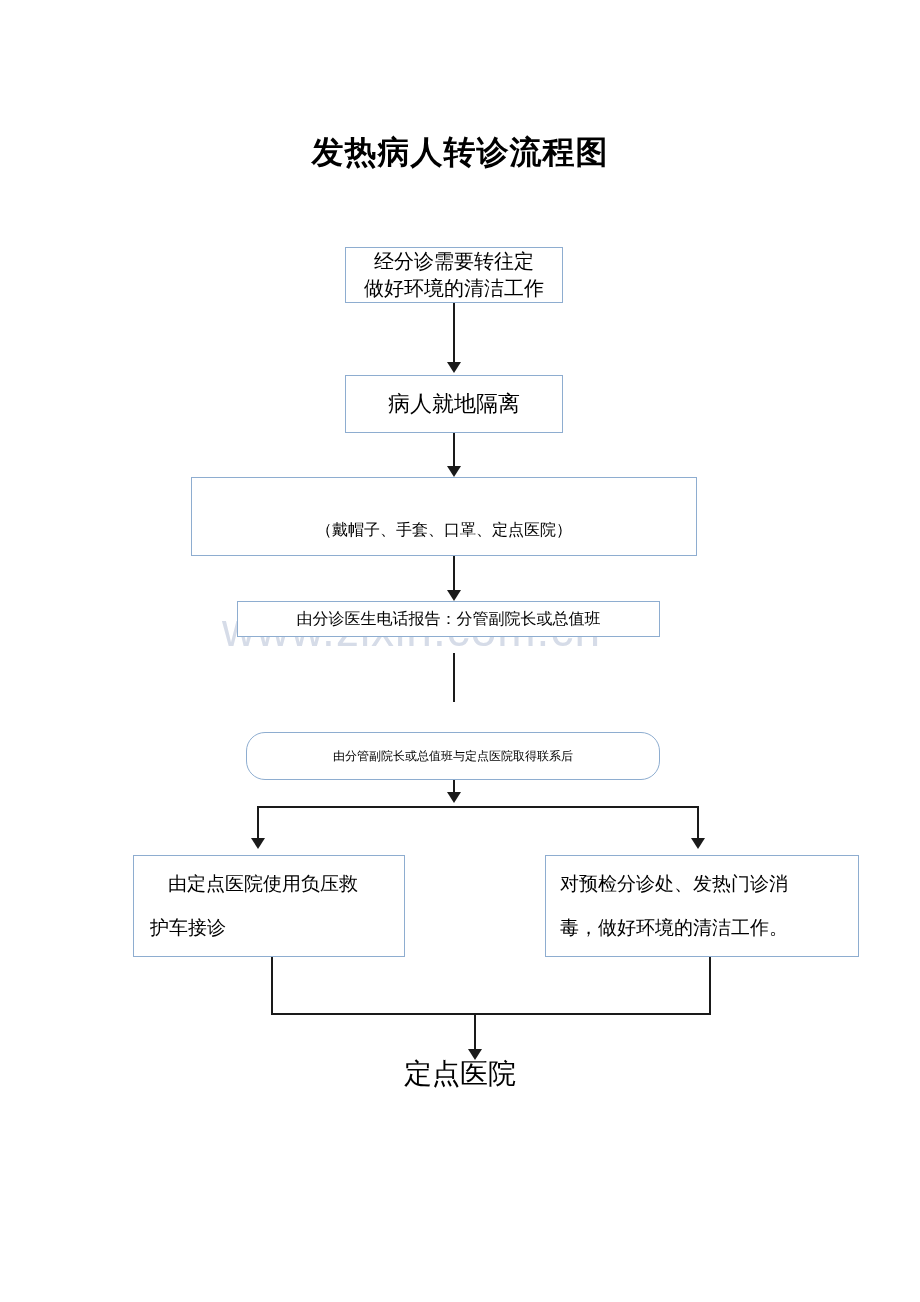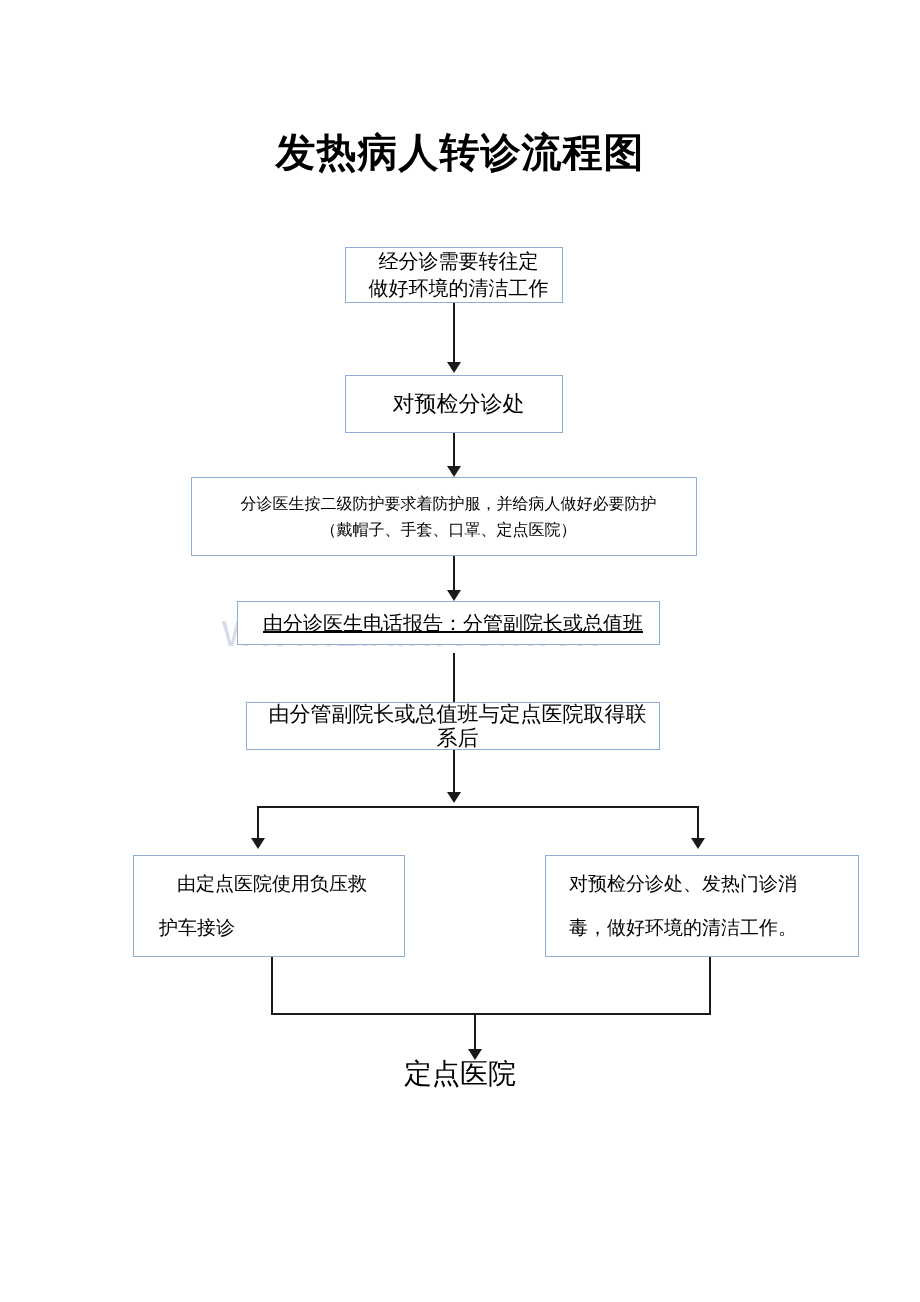--- a/index.html
+++ b/index.html
@@ -19,55 +19,54 @@
     overflow: hidden;
   }
 
   
   .title {
     position: absolute;
     left: 0;
     top: 128px;
     width: 920px;
     text-align: center;
-    font-size: 40px;
+    font-size: 32px;
     font-weight: bold;
     letter-spacing: 1px;
     line-height: 48px;
     color: #000000;
-    font-family: Liberation Sans, sans-serif;
+    font-family: Liberation Serif, serif;
   }
 
   
   .node {
     position: absolute;
     box-sizing: border-box;
     border: 1.5px solid #8eadd0;
     background: #ffffff;
     display: flex;
     align-items: center;
     justify-content: center;
     text-align: center;
     color: #000000;
     z-index: 3;
-    padding-left: 9px;
   }
   .node .txt {
     display: block;
     width: 100%;
     padding: 0 6px;
     box-sizing: border-box;
   }
 
   
   #node-1 { left: 345px; top: 247px; width: 218px; height: 56px; font-size: 20px; line-height: 27px; }
   #node-2 { left: 345px; top: 375px; width: 218px; height: 58px; font-size: 22px; line-height: 30px; }
   #node-3 { left: 191px; top: 477px; width: 506px; height: 79px; font-size: 16px; line-height: 26px; }
-  #node-4 { left: 237px; top: 601px; width: 423px; height: 44px; font-size: 20px; line-height: 24px; text-decoration: underline; }
-  #node-5 { left: 246px; top: 702px; width: 414px; height: 48px; font-size: 21px; line-height: 24px; }
+  #node-4 { left: 237px; top: 601px; width: 423px; height: 36px; font-size: 16px; line-height: 24px; }
+  #node-5 { left: 246px; top: 732px; width: 414px; height: 48px; font-size: 12px; line-height: 24px; border-radius: 19px; }
   #node-6 {
     left: 133px; top: 855px; width: 272px; height: 102px;
     font-size: 19px; line-height: 44px;
     justify-content: flex-start;
   }
   #node-6 .txt { text-align: left; padding-left: 16px; text-indent: 18px; }
   #node-7 {
     left: 545px; top: 855px; width: 314px; height: 102px;
     font-size: 19px; line-height: 44px;
     justify-content: flex-start;
@@ -139,29 +138,29 @@
     <span class="txt">
       <span>经分诊需要转往定</span><br>
       <span>做好环境的清洁工作</span>
     </span>
   </div>
 
   <div class="vline" style="left:453px; top:303px; height:59px;"></div>
   <div class="arrowhead" style="left:447px; top:362px;"></div>
 
   <div class="node" id="node-2">
-    <span class="txt">对预检分诊处</span>
+    <span class="txt">病人就地隔离</span>
   </div>
 
   <div class="vline" style="left:453px; top:433px; height:33px;"></div>
   <div class="arrowhead" style="left:447px; top:466px;"></div>
 
   <div class="node" id="node-3">
     <span class="txt">
-      <span>分诊医生按二级防护要求着防护服，并给病人做好必要防护</span><br>
+      <br>
       <span>（戴帽子、手套、口罩、定点医院）</span>
     </span>
   </div>
 
   <div class="vline" style="left:453px; top:556px; height:34px;"></div>
   <div class="arrowhead" style="left:447px; top:590px;"></div>
 
   <div class="node" id="node-4">
     <span class="txt">由分诊医生电话报告：分管副院长或总值班</span>
   </div>

